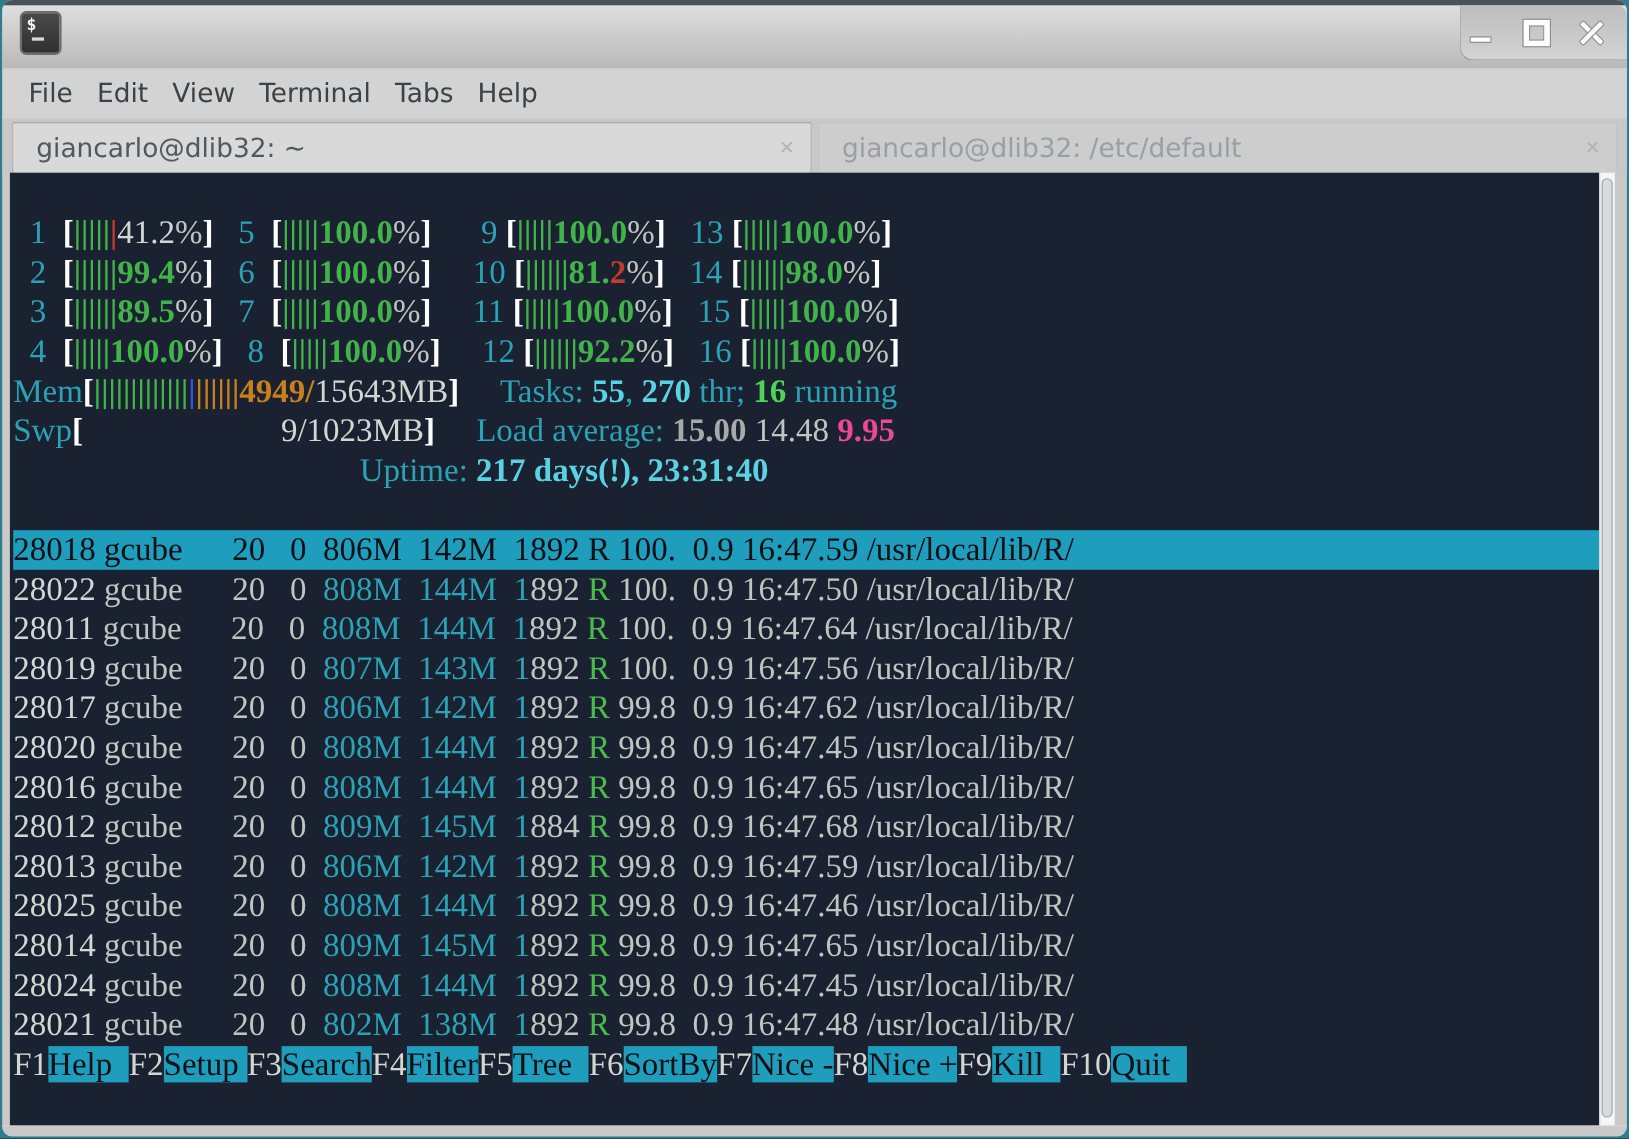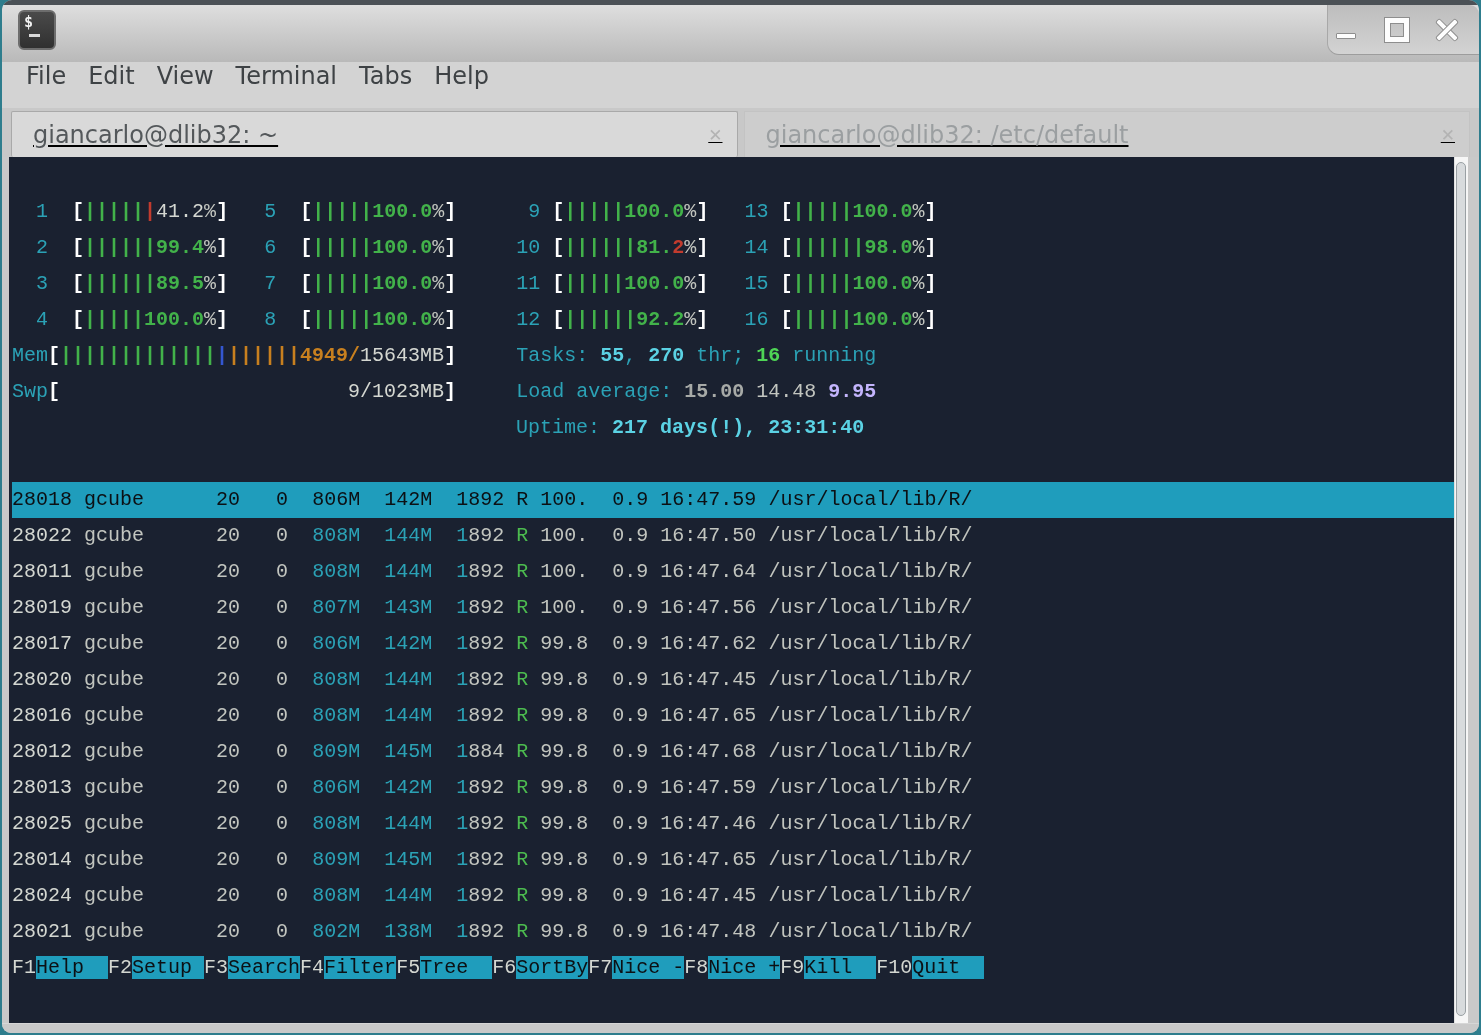--- a/index.html
+++ b/index.html
@@ -74,64 +74,64 @@
   }
   .wbtn .x1,.wbtn .x2{
     position:absolute;left:0;top:11px;width:28px;height:6px;background:#fdfdfd;
     border:1px solid #8e8e8e;border-radius:2px;
   }
   .wbtn .x1{transform:rotate(45deg);}
   .wbtn .x2{transform:rotate(-45deg);}
   
   .menubar{
     height:46px;background:var(--chrome-menu);
-    display:flex;align-items:flex-start;gap:22px;padding:0 0 0 24px;
+    display:flex;align-items:center;gap:22px;padding:0 0 0 24px;
     font-size:24px;color:#3e4245;
   }
   .menubar span{cursor:default;}
   
   .tabbar{
     height:49px;background:var(--chrome-tabbar);
-    display:flex;gap:6px;padding:3px 9px 16px 9px;text-decoration:underline;
+    display:flex;gap:6px;padding:3px 9px 16px 9px;
   }
   .tab{
     flex:1;display:flex;align-items:center;
     font-size:24px;padding:0 14px 0 21px;height:46px;
   }
   .tab .lbl{flex:1;white-space:nowrap;overflow:hidden;}
   .tab .cls{font-size:17px;color:#b3b3b3;padding-left:10px;}
   .tab.active{
     background:#d9d9d9;border:1px solid #a9a9a9;border-bottom:none;
     border-radius:2px;color:#54585b;
   }
   .tab.inactive{
     background:#cdcdcd;border:1px solid #c3c3c3;border-bottom:none;color:#9b9fa1;
   }
   
   .term-area{display:flex;margin:0 0 0 7px;height:866px;}
   .screen{
     width:1445px;height:866px;background:var(--term-bg);
     padding:37px 0 0 3px;overflow:hidden;
-    font-family:Liberation Mono, monospace;
-    font-size:20px;line-height:36px;
+    font-family:Liberation Serif, serif;
+    font-size:30px;line-height:36px;
   }
   .tl{height:36px;white-space:pre;color:var(--gray);}
   .c-teal{color:var(--teal);}
   .c-cyanb{color:var(--cyanb);font-weight:bold;}
   .c-greenb{color:var(--greenb);font-weight:bold;}
   .c-green{color:var(--green);font-weight:bold;}
   .c-st{color:#4cbb4f;}
   .c-red{color:var(--red);font-weight:bold;}
   .c-blue{color:var(--blue);font-weight:bold;}
   .c-orange{color:var(--orange);font-weight:bold;}
   .c-gray{color:var(--gray);}
   .c-lgray{color:var(--lgray);}
   .c-grayb{color:#a7aaa7;font-weight:bold;text-align:center;}
   .c-wb{color:#ffffff;font-weight:bold;}
-  .c-whiteb{color:#c4b5fd;font-weight:bold;}
+  .c-whiteb{color:#ec4899;font-weight:bold;}
   .hdr-line{background:var(--hdr-green);}
   .c-hdr{color:#0d1510;}
   .c-hdrsel{color:#0d1510;background:var(--sel-bg);}
   .sel-row{background:var(--sel-bg);}
   .sel-row span{color:#0c1014 !important;font-weight:normal !important;}
   .c-fkey{color:var(--lgray);}
   .c-flab{color:#0c1014;background:var(--sel-bg);}
   
   .scrollbar{
     position:relative;width:14px;height:866px;background:#f6f6f6;

